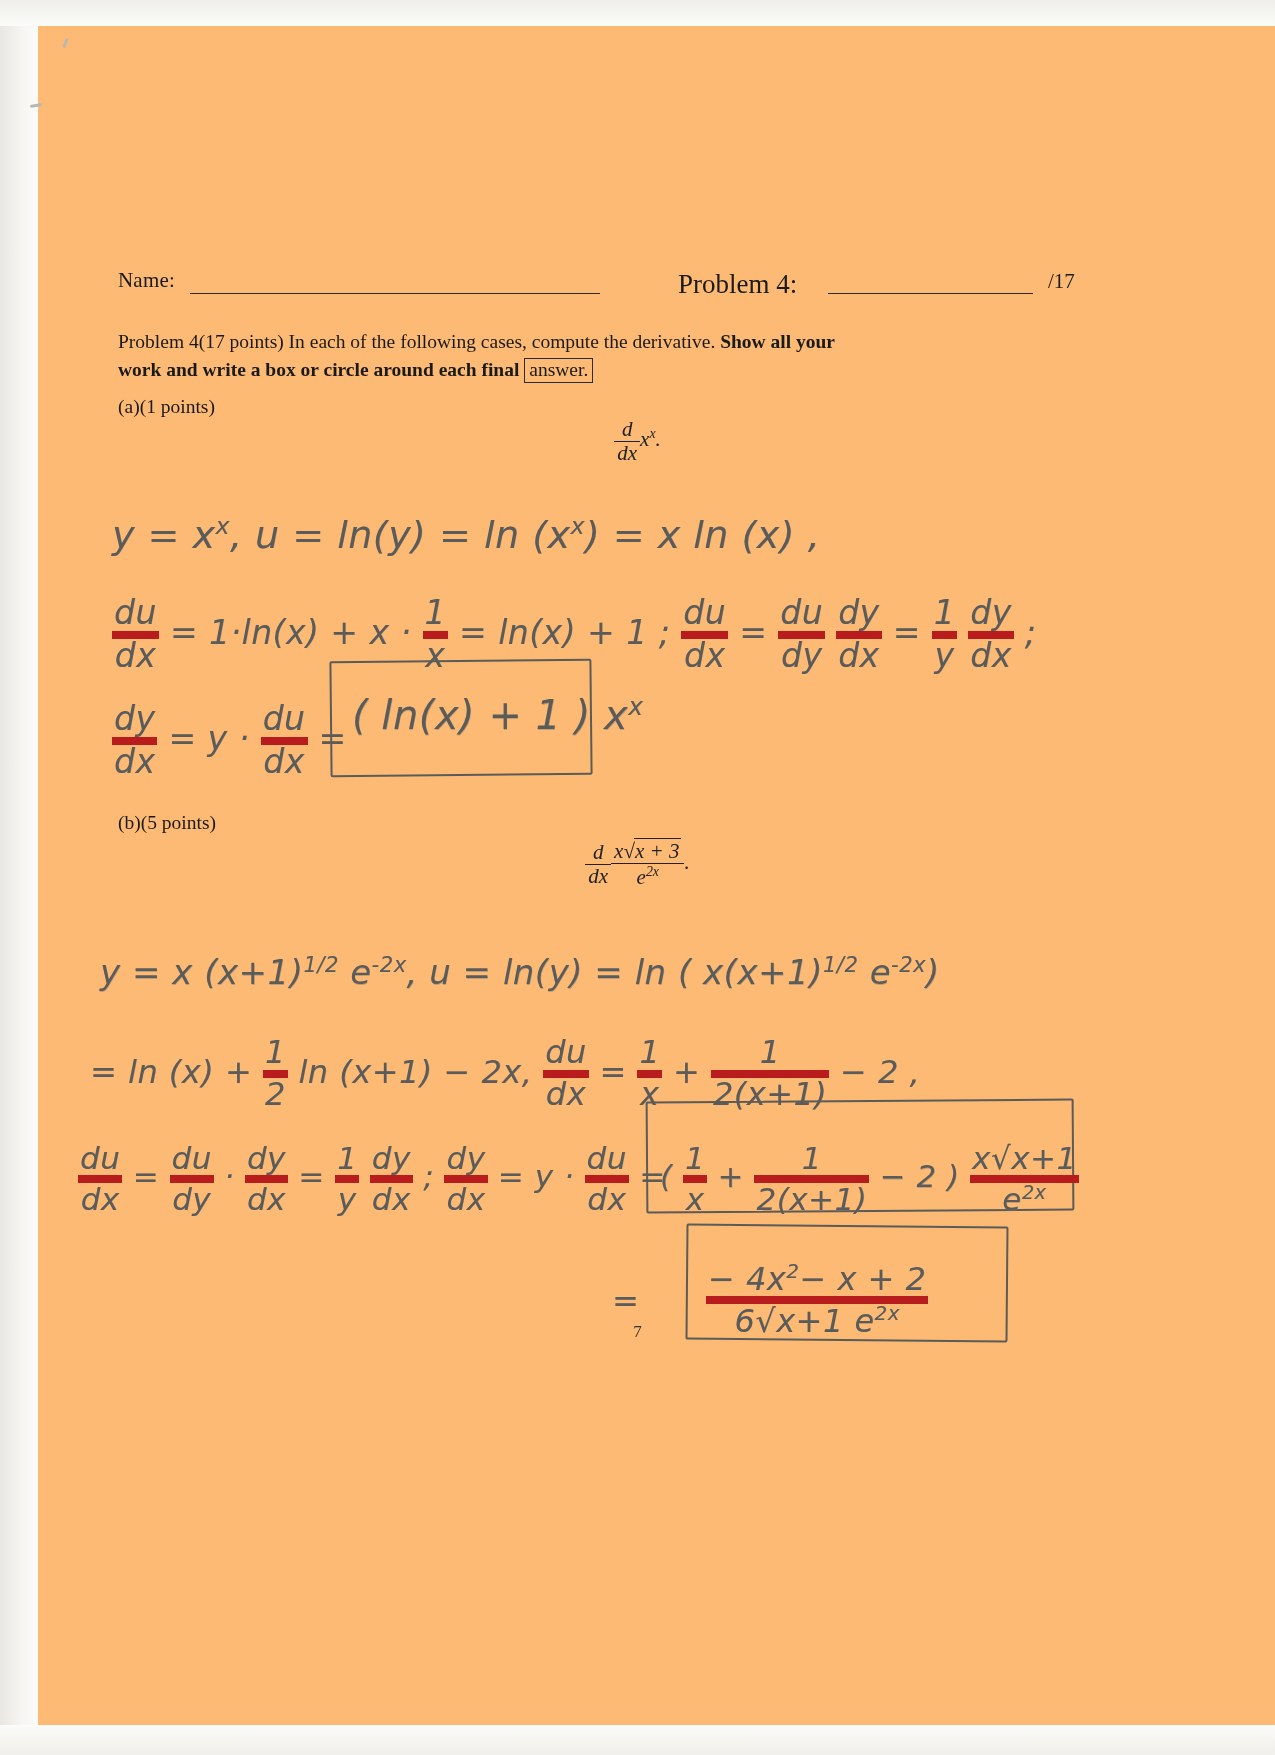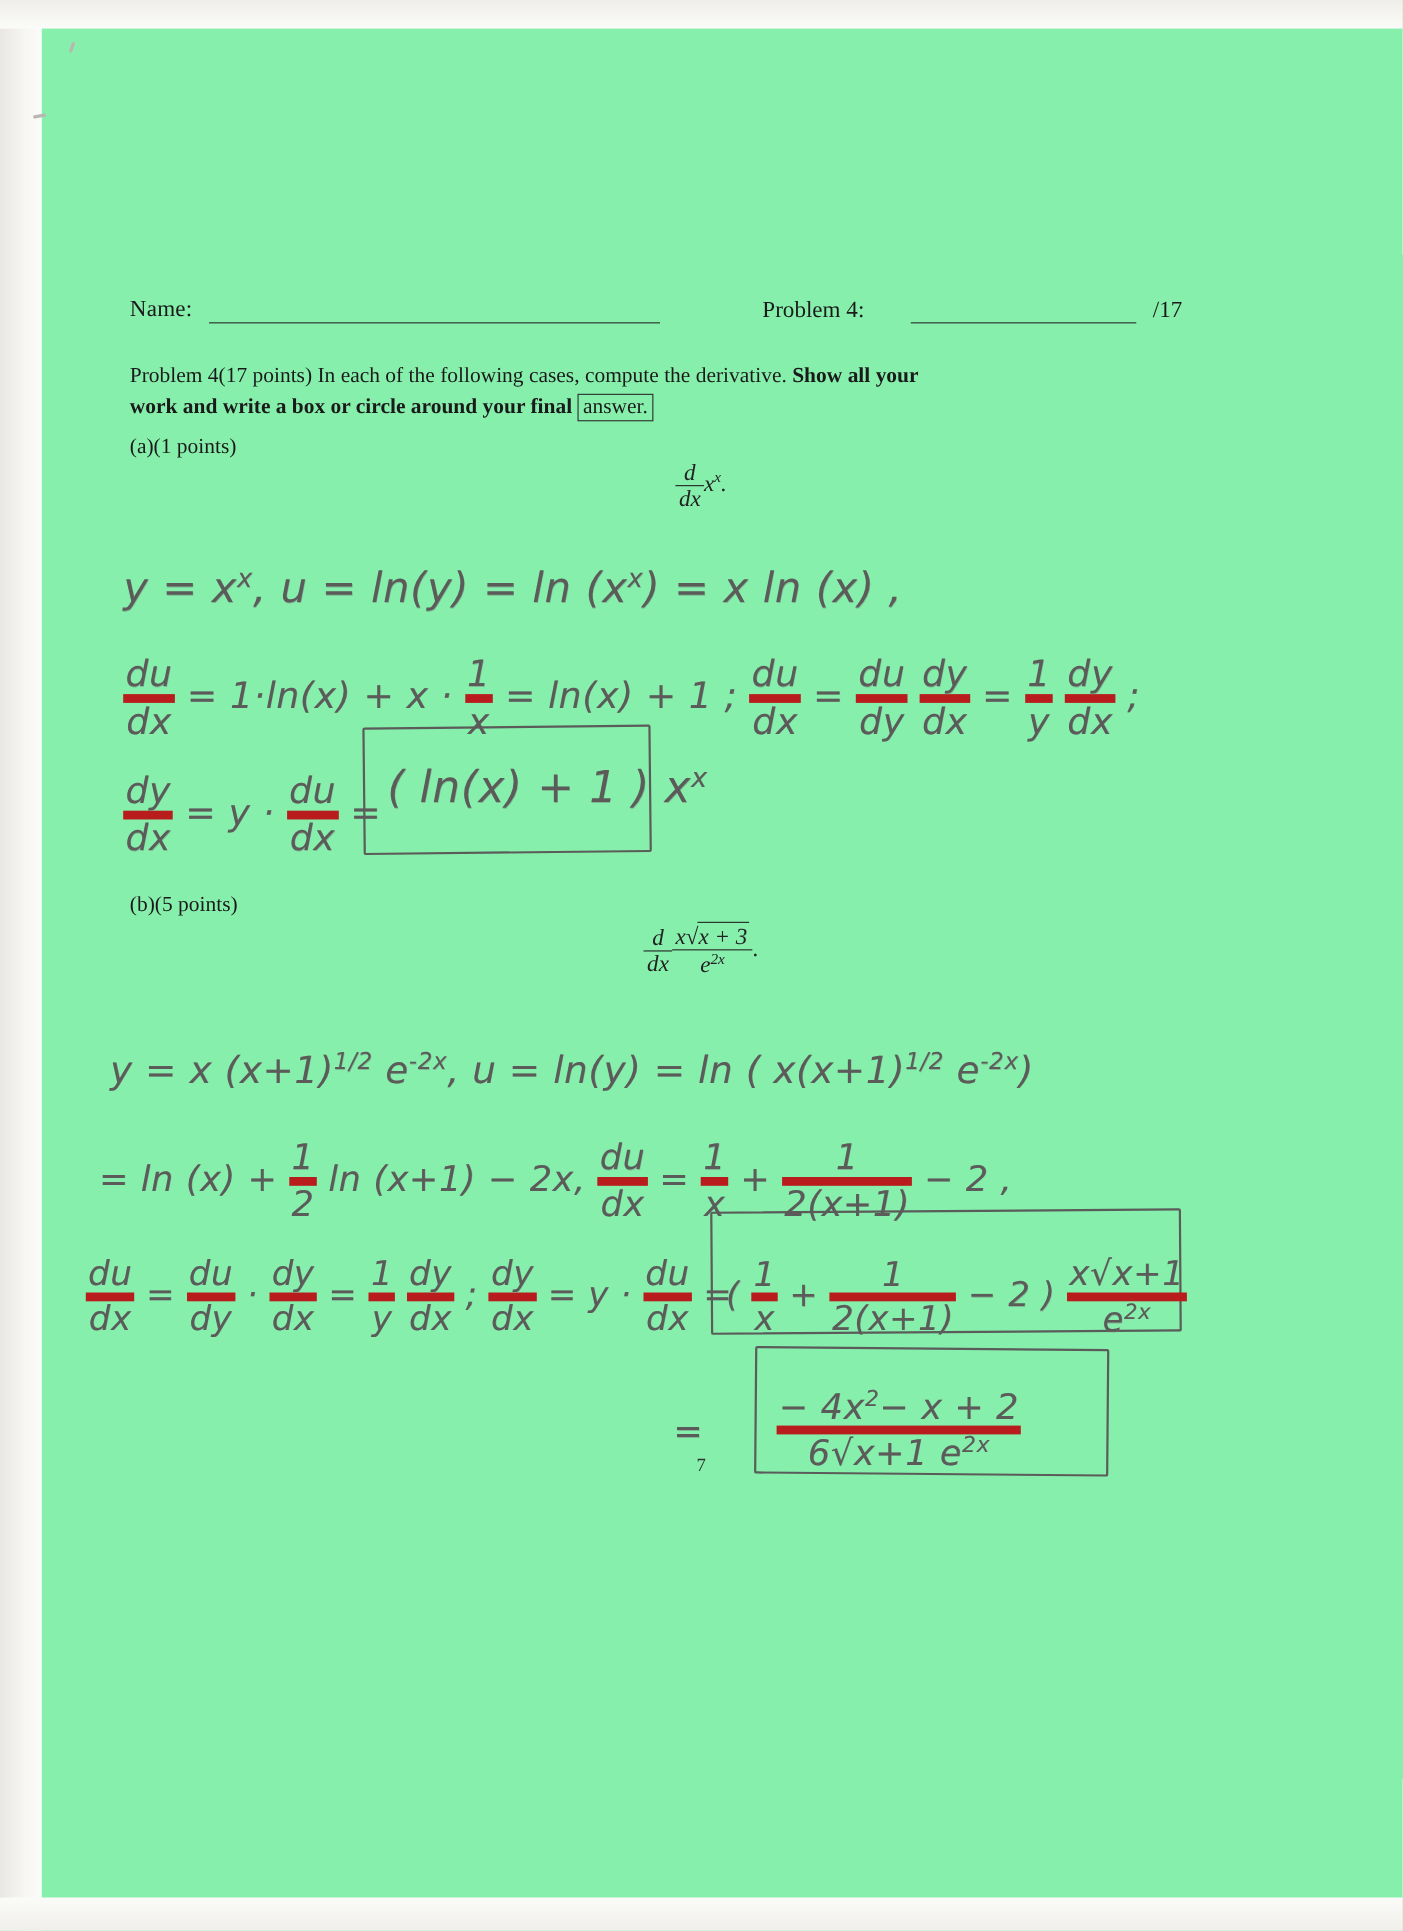--- a/index.html
+++ b/index.html
@@ -11,21 +11,21 @@
     width: 1275px;
     height: 1755px;
     position: relative;
     font-family: "Liberation Serif", serif;
     color: #1a1a1a;
     overflow: hidden;
   }
   .page {
     position: absolute;
     inset: 0;
-    background: #86efac;
+    background: #fdba74;
   }
   
   .scan-edge-left {
     position: absolute;
     left: 0; top: 0; bottom: 0;
     width: 38px;
     background: linear-gradient(to right, #e8e7e3 0%, #f7f6f3 60%, #fbfbf9 100%);
   }
   .scan-edge-top {
     position: absolute;
@@ -62,23 +62,23 @@
   }
   .name-rule {
     position: absolute;
     left: 72px;
     top: 25px;
     width: 410px;
     border-bottom: 1.4px solid #2a2a2a;
   }
   .problem-label {
     position: absolute;
-    left: 575px;
+    left: 560px;
     top: 1px;
-    font-size: 21px;
+    font-size: 27px;
   }
   .problem-rule {
     position: absolute;
     left: 710px;
     top: 25px;
     width: 205px;
     border-bottom: 1.4px solid #2a2a2a;
   }
   .points-out-of {
     position: absolute;
@@ -252,21 +252,21 @@
     <div class="name-rule"></div>
     <div class="problem-label">Problem 4:</div>
     <div class="problem-rule"></div>
     <div class="points-out-of">/17</div>
   </div>
 
   <div class="statement">
     <span>Problem 4(17 points) In each of the following cases, compute the derivative.</span>
     <span class="bold">Show all your</span>
     <br>
-    <span class="bold">work and write a box or circle around your final</span>
+    <span class="bold">work and write a box or circle around each final</span>
     <span class="answer-box">answer.</span>
   </div>
 
   <div class="part-label" id="part-a-label">(a)(1 points)</div>
 
   <div class="printed-math" id="math-a">
     <span class="frac">
       <span class="num">d</span>
       <span class="den">dx</span>
     </span><span>x</span><span class="sup">x</span><span>.</span>

